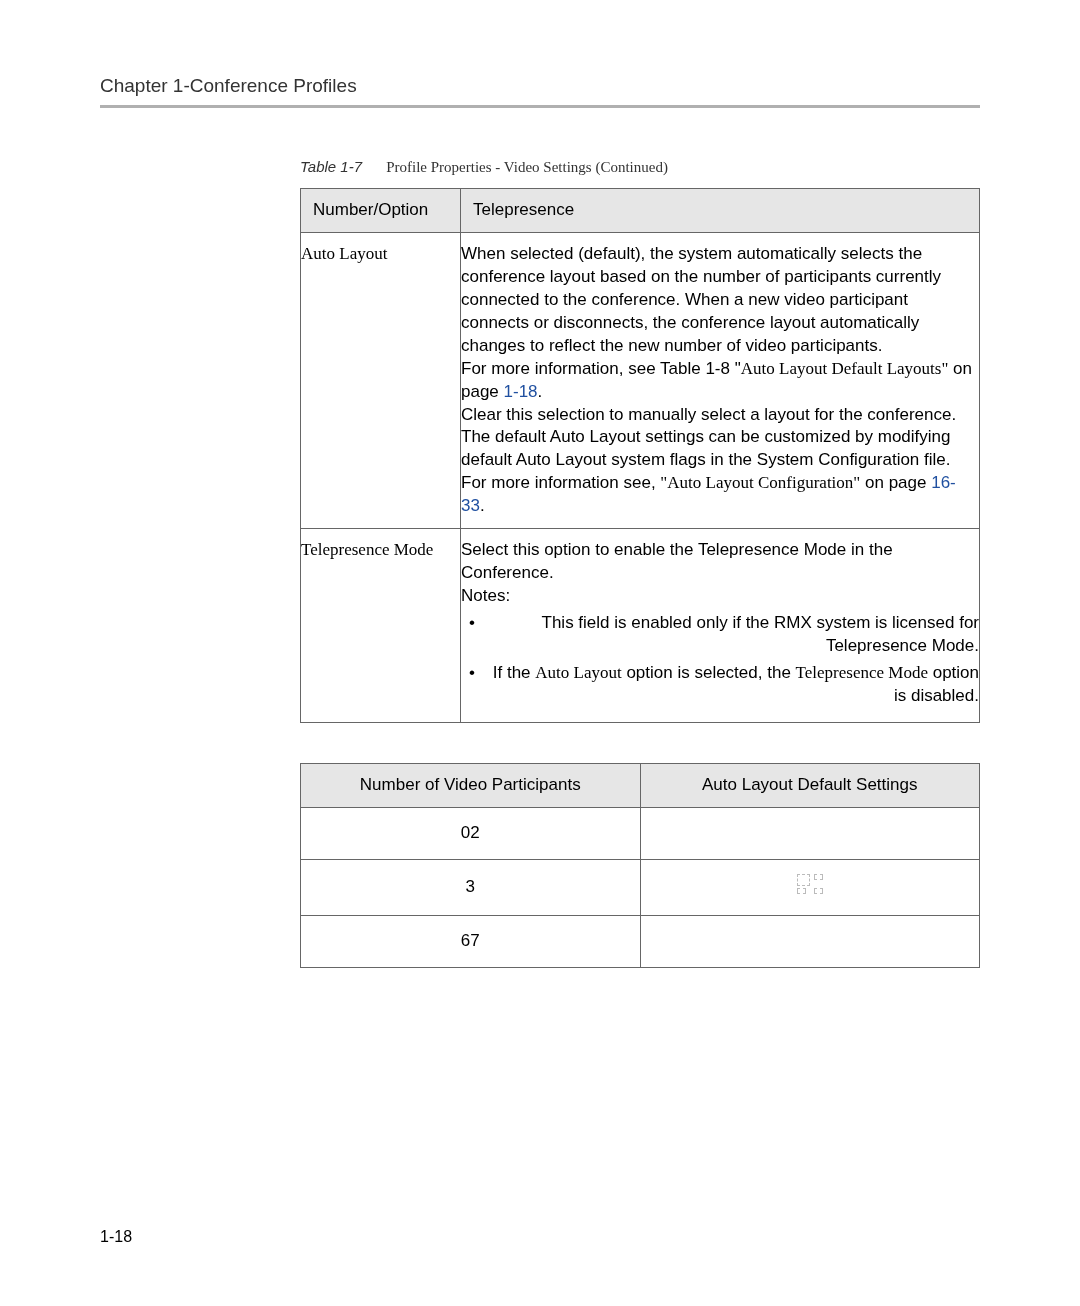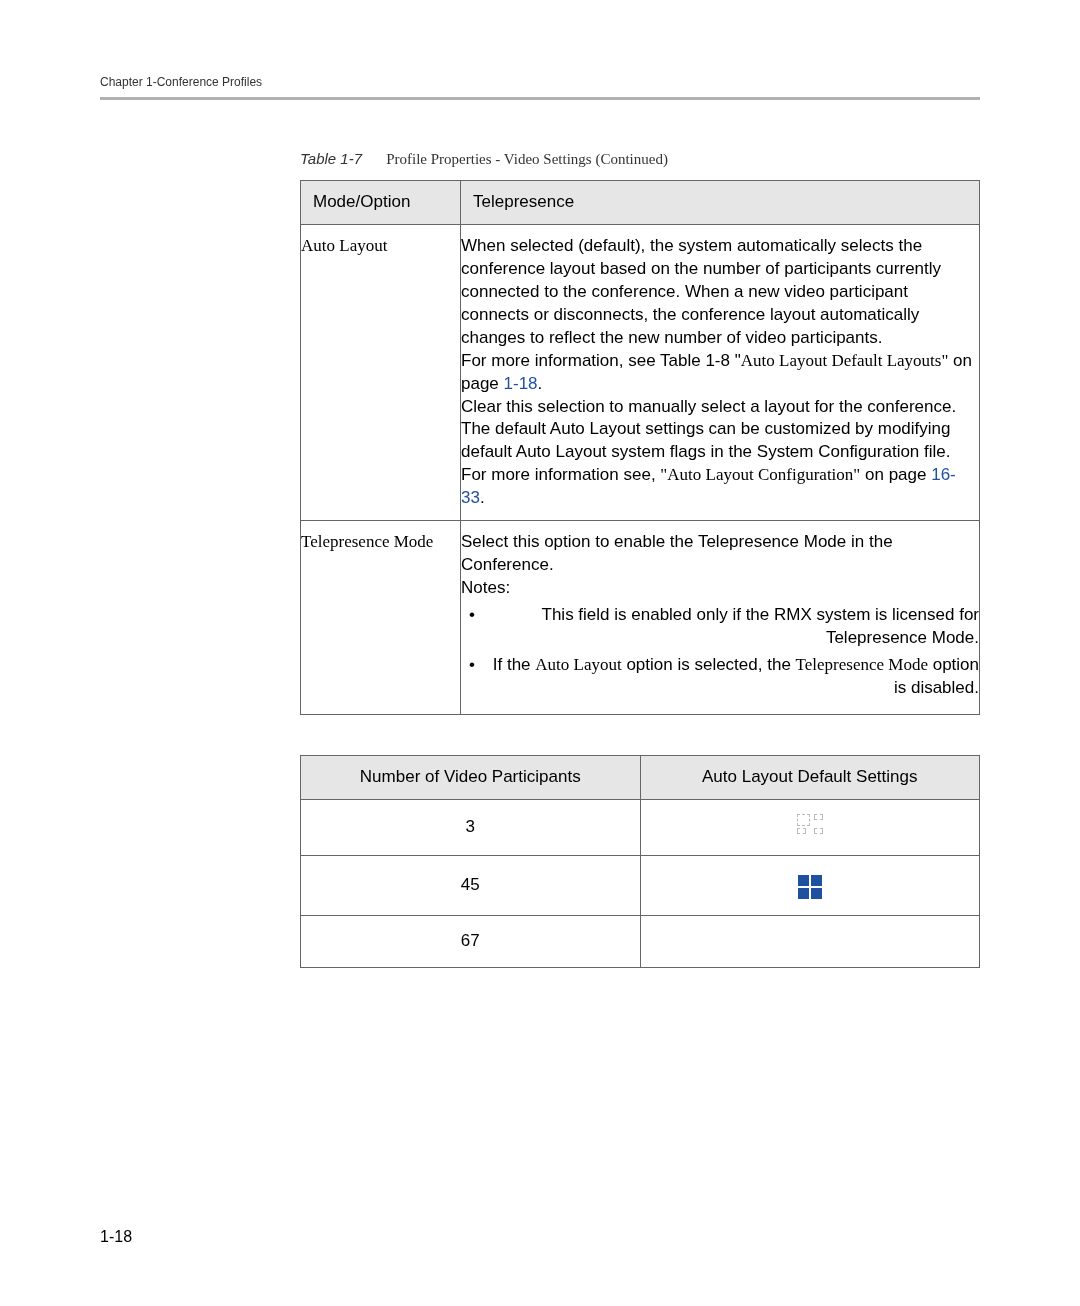--- a/index.html
+++ b/index.html
@@ -8,21 +8,21 @@
       height: 1306px;
       background: #fff;
       font-family: Arial, Helvetica, sans-serif;
       color: #000;
       position: relative;
     }
     .page {
       padding: 75px 100px 60px 100px;
     }
     .header-text {
-      font-size: 12px;
+      font-size: 19px;
       margin-bottom: 8px;
       color: #333;
     }
     .header-rule {
       height: 3px;
       background: #b0b0b0;
       margin-bottom: 50px;
     }
     .content-area {
       margin-left: 200px;
@@ -93,21 +93,21 @@
   <div class="content-area">
 
     <div class="table-caption">
       <span class="tbl-label">Table 1-7</span>
       <span class="alt-font">Profile Properties - Video Settings (Continued)</span>
     </div>
 
     <table>
       <thead>
         <tr>
-          <th class="col-field">Mode/Option</th>
+          <th class="col-field">Number/Option</th>
           <th>Telepresence</th>
         </tr>
       </thead>
       <tbody>
         <tr>
           <td class="alt-font">Auto Layout</td>
           <td>
             <span>When selected (default), the system automatically selects the conference layout based on the number of participants currently connected to the conference. When a new video participant connects or disconnects, the conference layout automatically changes to reflect the new number of video participants.</span><br>
             <span>For more information, see Table 1-8 "</span><span class="alt-font">Auto Layout Default Layouts"</span><span> on page </span><span class="link-blue">1-18</span><span>.</span><br>
             <span>Clear this selection to manually select a layout for the conference.</span><br>
@@ -133,35 +133,28 @@
 
     <table class="table2">
       <thead>
         <tr>
           <th style="width:50%">Number of Video Participants</th>
           <th>Auto Layout Default Settings</th>
         </tr>
       </thead>
       <tbody>
         <tr>
+          <td>02</td>
+          <td></td>
+        </tr>
+        <tr>
           <td>3</td>
           <td>
             <span class="layout-12">
               <span class="big"></span><span class="s1"></span><span class="s2"></span><span class="s3"></span>
-            </span>
-          </td>
-        </tr>
-        <tr>
-          <td>45</td>
-          <td>
-            <span class="layout-icon layout-4">
-              <span class="cell"></span>
-                <span class="cell"></span>
-                <span class="cell"></span>
-                <span class="cell"></span>
             </span>
           </td>
         </tr>
         <tr>
           <td>67</td>
           <td></td>
         </tr>
       </tbody>
     </table>
 

